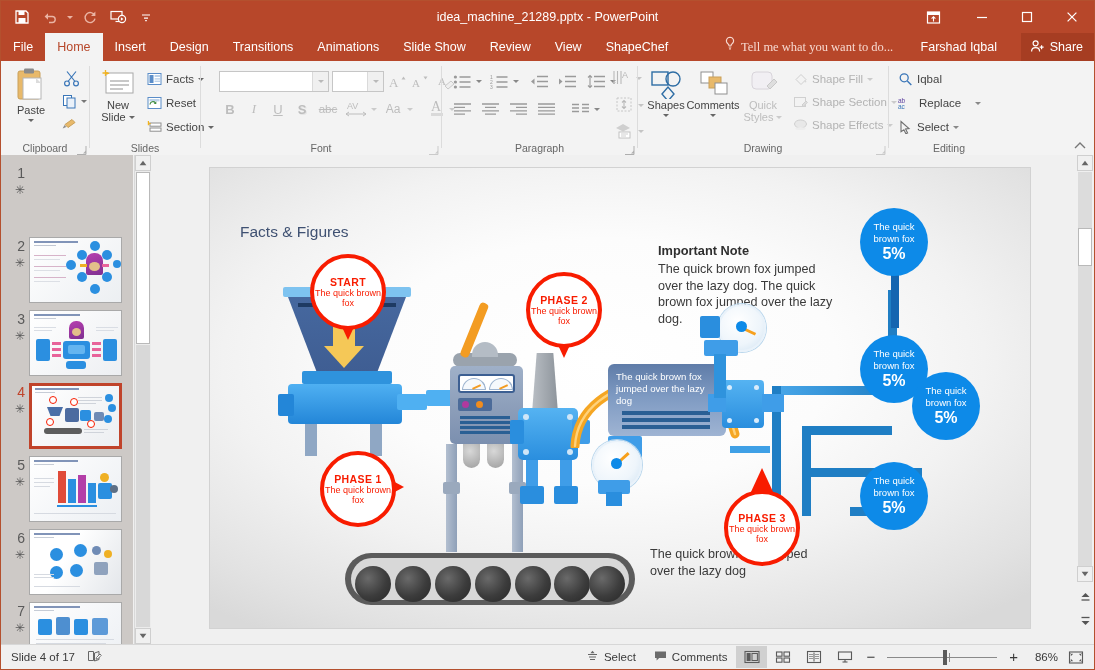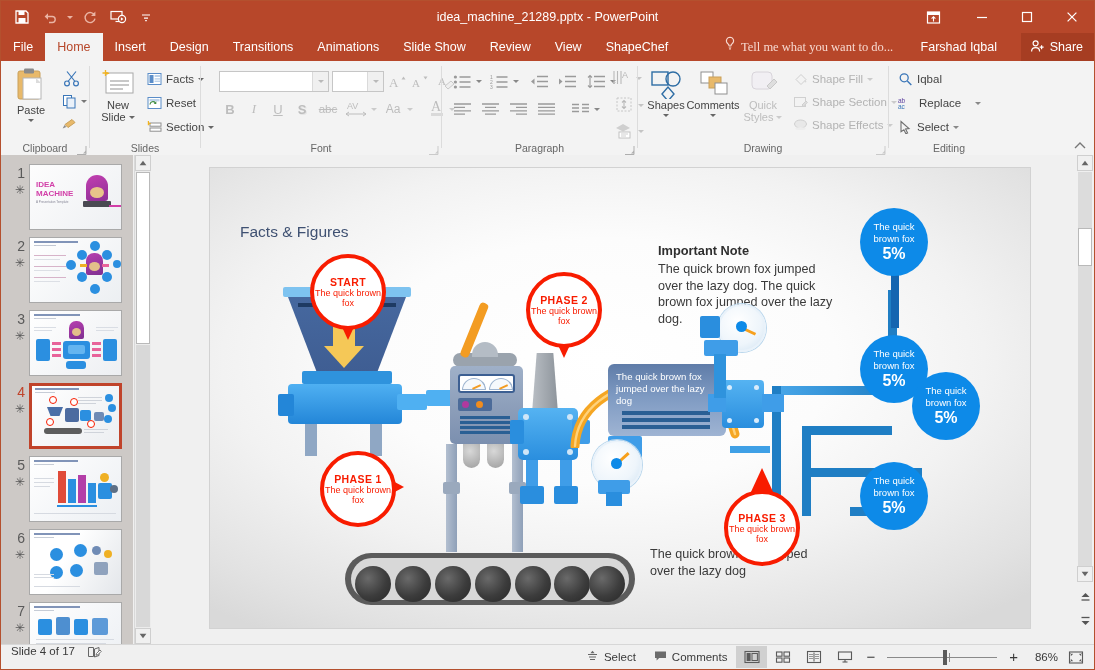--- a/index.html
+++ b/index.html
@@ -105,21 +105,21 @@
   .lbl-box{position:absolute;left:398px;top:196px;width:118px;height:72px;border-radius:6px;
     background:linear-gradient(180deg,#5f7ca8 0%,#7e9ac2 45%,#9fb4d3 100%);color:#fff;font-size:9.6px;line-height:12px;padding:7px 8px;box-sizing:border-box;}
   .stripe{position:absolute;background:#2a5f94;height:3px;}
 
   .gauge{position:absolute;border-radius:50%;background:radial-gradient(circle at 40% 35%,#ffffff 0%,#eef5fb 60%,#cfe2f2 100%);border:2px solid #e9f2fa;box-shadow:0 0 0 1px #b9d6ec;}
   .gauge .needle{position:absolute;background:#f7a01c;transform-origin:left center;}
   .gauge .hub{position:absolute;border-radius:50%;background:#0d8ae8;}
 
   
   .status{position:absolute;left:0;bottom:0;width:1093px;height:24px;background:#f0f0f0;border-top:1px solid #d7d7d7;}
-  .st-left{position:absolute;left:10px;top:0;height:24px;display:flex;gap:12px;font-size:11.5px;color:#3a3a3a;}
+  .st-left{position:absolute;left:10px;top:0;height:24px;display:flex;align-items:center;gap:12px;font-size:11.5px;color:#3a3a3a;}
   .st-right{position:absolute;right:6px;top:0;height:24px;display:flex;align-items:center;gap:0px;font-size:11.5px;color:#3a3a3a;}
   .st-btn{display:flex;align-items:center;gap:5px;padding:0 9px;height:22px;}
   .viewbtn{width:31px;height:22px;display:flex;align-items:center;justify-content:center;}
   .viewbtn.sel{background:#d0d0d0;}
   .zslider{position:relative;width:110px;height:22px;display:flex;align-items:center;margin:0 6px;}
   .ztrack{position:absolute;left:0;right:0;top:11px;height:1px;background:#8a8a8a;}
   .zmid{position:absolute;left:62px;top:7px;width:1px;height:9px;background:#8a8a8a;}
   .zhandle{position:absolute;left:56px;top:4px;width:4px;height:15px;background:#5a5a5a;}
   .zpct{min-width:34px;text-align:right;padding-right:6px;}
   .zfit{width:24px;height:22px;display:flex;align-items:center;justify-content:center;}
@@ -605,28 +605,20 @@
     </div>
   </div>
 
   <div class="workspace">
 
     <div class="thumbpane">
 
       <div class="thumbrow" style="top:6px">
         <div class="thumbnum">1</div>
         <div class="thumbstar">✳</div>
-        <div class="thumb" style="background:linear-gradient(135deg,#fdfdfd,#eef0f3)">
-          <div style="position:absolute;left:6px;top:16px;font:bold 8px 'Liberation Sans',sans-serif;color:#d23fa8;line-height:8.5px">IDEA<br>MACHINE</div>
-          <div style="position:absolute;left:6px;top:35px;font:3px 'Liberation Sans',sans-serif;color:#8a8a9a">A Presentation Template</div>
-          <div style="position:absolute;left:56px;top:10px;width:22px;height:26px;border-radius:11px 11px 3px 3px;background:linear-gradient(160deg,#c23fb0,#8e2f96)"></div>
-          <div style="position:absolute;left:60px;top:22px;width:14px;height:11px;border-radius:50%;background:#e8c48a"></div>
-          <div style="position:absolute;left:53px;top:36px;width:28px;height:6px;background:#4a4a52;border-radius:1px"></div>
-          <div style="position:absolute;left:79px;top:40px;width:12px;height:2px;background:#d23fa8"></div>
-        </div>
       </div>
 
       <div class="thumbrow" style="top:79px">
         <div class="thumbnum">2</div>
         <div class="thumbstar">✳</div>
         <div class="thumb" style="background:linear-gradient(135deg,#fff,#eceff2)">
           <div style="position:absolute;left:4px;top:3px;width:44px;height:2px;background:#8194b8"></div>
           <div style="position:absolute;left:4px;top:7px;width:22px;height:1.3px;background:#c0c6d2"></div>
           <div style="position:absolute;left:4px;top:17px;width:32px;height:1.3px;background:#d7b3c9"></div>
           <div style="position:absolute;left:4px;top:21px;width:26px;height:1.3px;background:#dcdfe5"></div>

